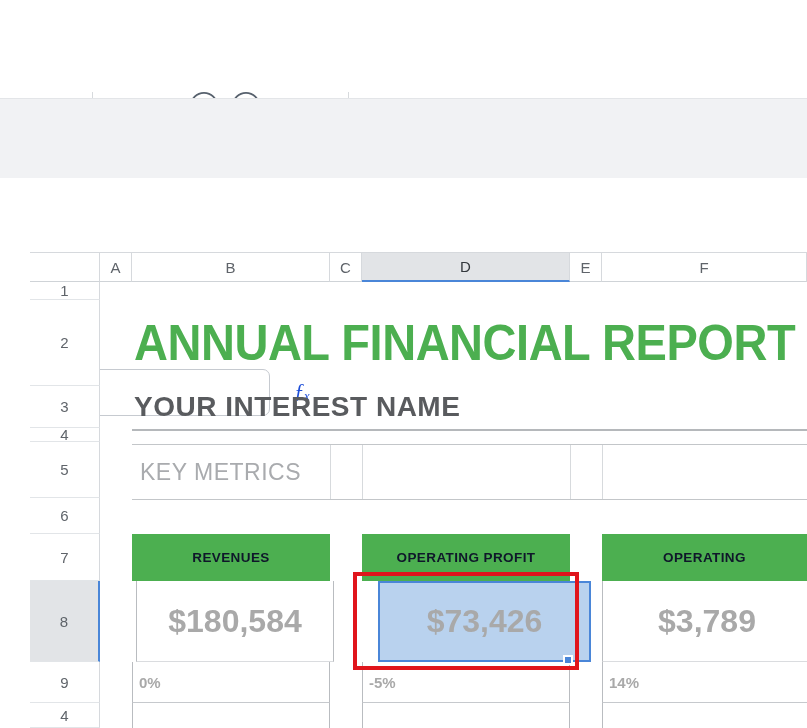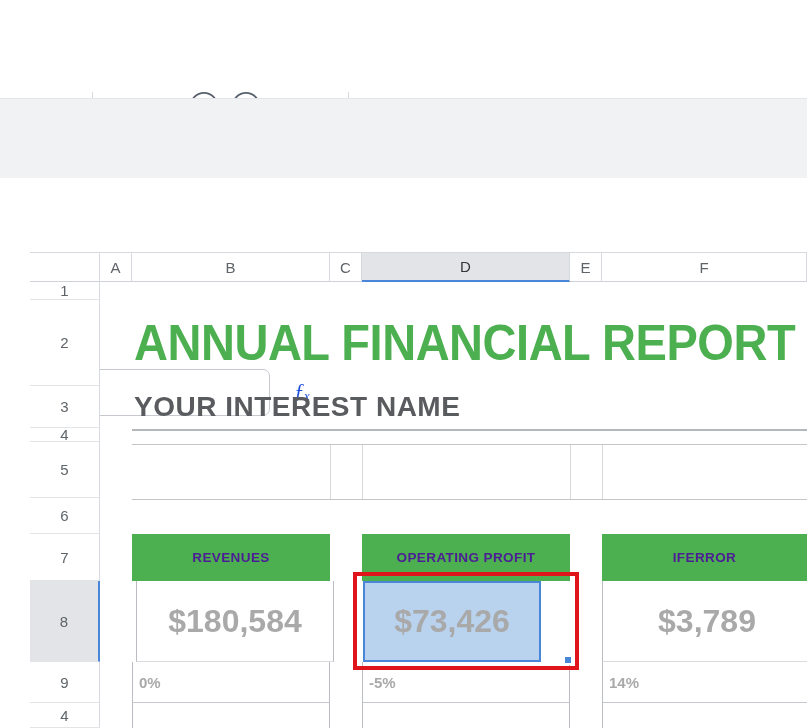--- a/index.html
+++ b/index.html
@@ -70,21 +70,21 @@
     border-top:1.5px solid #c3c6c9;border-bottom:1.5px solid #c3c6c9;
   }
   .band .lbl{
     position:absolute;left:8px;top:0;height:100%;display:flex;align-items:center;
     font-size:23px;color:#a9abae;letter-spacing:.5px;white-space:nowrap;
   }
   .band .bvd{position:absolute;top:0;width:1px;height:100%;background:#d7dadd;}
 
   .mheader{
     top:534px;height:47px;display:flex;align-items:center;justify-content:center;
-    background:var(--accent-green,#4caf50);color:#4c1d95;font-weight:700;font-size:13.5px;letter-spacing:.4px;
+    background:var(--accent-green,#4caf50);color:#0f172a;font-weight:700;font-size:13.5px;letter-spacing:.4px;
   }
   .mvalue{
     top:581px;height:81px;display:flex;align-items:center;justify-content:center;
     font-size:32px;font-weight:700;color:var(--value-gray,#a9a9a9);
     border-left:1px solid #b9bcc0;border-right:1px solid #b9bcc0;border-bottom:1px solid #dadcdf;
   }
   .mvalue.selected{
     background:var(--selection-fill,#b9d2ee);
     border:2px solid var(--selection-border,#4a86d8);
   }
@@ -185,36 +185,37 @@
 <div class="abs rowhdr" style="top:534px;height:47px;">7</div>
 <div class="abs rowhdr sel" style="top:581px;height:81px;">8</div>
 <div class="abs rowhdr" style="top:662px;height:41px;">9</div>
 <div class="abs rowhdr" style="top:703px;height:25px;">4</div>
 
 <div class="abs title-cell">ANNUAL FINANCIAL REPORT</div>
 <div class="abs company-cell">YOUR INTEREST NAME</div>
 
 <div class="abs thickline"></div>
 <div class="abs band">
+  <span class="lbl">KEY METRICS</span>
   <span class="bvd" style="left:198px;"></span>
   <span class="bvd" style="left:230px;"></span>
   <span class="bvd" style="left:438px;"></span>
   <span class="bvd" style="left:470px;"></span>
 </div>
 
 <div class="abs mheader" style="left:132px;width:198px;">REVENUES</div>
 <div class="abs mvalue" style="left:136px;width:198px;">$180,584</div>
 <div class="abs mpct" style="left:132px;width:198px;">0%</div>
 <div class="abs mstub" style="left:132px;width:198px;"></div>
 
 <div class="abs mheader" style="left:362px;width:208px;">OPERATING PROFIT</div>
-<div class="abs mvalue selected" style="left:363px;width:178px;">$73,426</div>
+<div class="abs mvalue selected" style="left:378px;width:213px;">$73,426</div>
 <div class="abs mpct" style="left:362px;width:208px;">-5%</div>
 <div class="abs mstub" style="left:362px;width:208px;"></div>
 
-<div class="abs mheader" style="left:602px;width:205px;">IFERROR</div>
+<div class="abs mheader" style="left:602px;width:205px;">OPERATING</div>
 <div class="abs mvalue" style="left:602px;width:210px;">$3,789</div>
 <div class="abs mpct" style="left:602px;width:210px;">14%</div>
 <div class="abs mstub" style="left:602px;width:210px;"></div>
 
 <div class="abs fillhandle"></div>
 
 <div class="abs redbox" style="left:353px;top:572px;width:226px;height:98px;"></div>
 
 </body></html>

